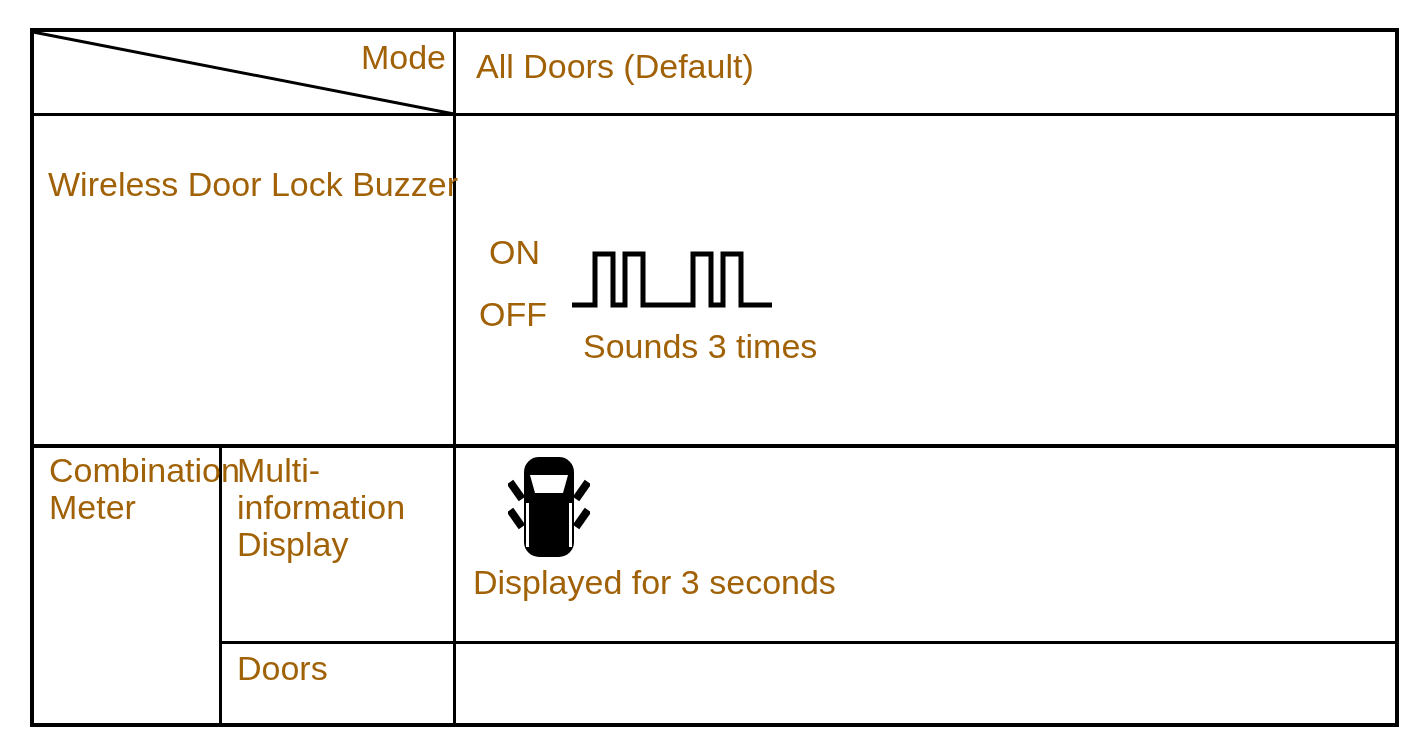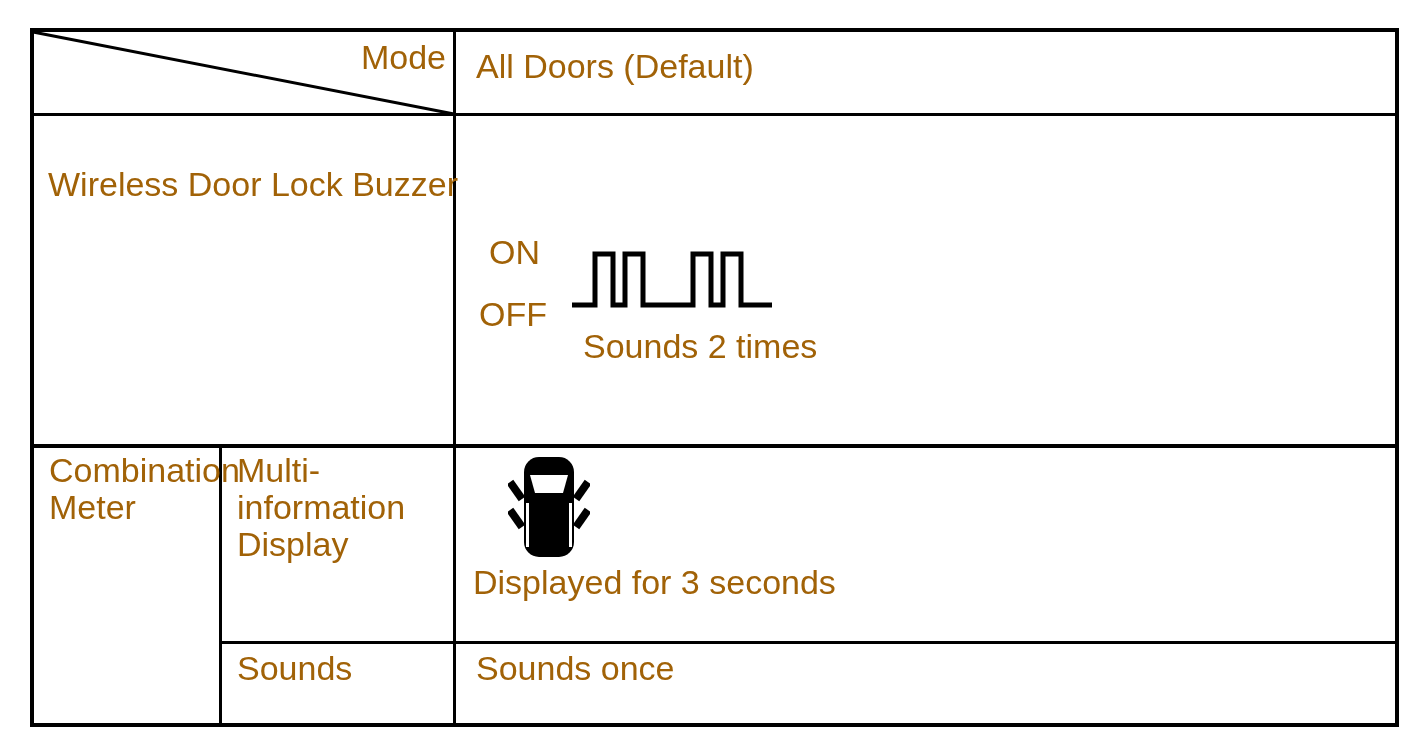--- a/index.html
+++ b/index.html
@@ -50,35 +50,34 @@
 
   <div class="txt" style="left:39px;top:133px;margin-top:36px;">Wireless Door Lock Buzzer</div>
 
   <div class="txt right" style="left:451px;top:237px;width:80px;">ON</div>
   <div class="txt right" style="left:464px;top:299px;width:80px;text-align:center;">OFF</div>
 
   <svg style="left:570px;top:248px;" width="204" height="64" viewBox="0 0 204 64">
     <polyline points="2,57 25,57 25,6 43,6 43,57 55,57 55,6 73,6 73,57 123,57 123,6 141,6 141,57 153,57 153,6 171,6 171,57 202,57" fill="none" stroke="#000000" stroke-width="5" stroke-linejoin="miter" stroke-linecap="butt"></polyline>
   </svg>
 
-  <div class="txt" style="left:574px;top:331px;">Sounds 2 times</div>
+  <div class="txt" style="left:574px;top:331px;">Sounds 3 times</div>
 
   <div class="txt wrap" style="left:40px;top:452px;width:175px;">Combination Meter</div>
 
   <div class="txt wrap" style="left:228px;top:452px;width:222px;">Multi-information Display</div>
 
   <svg style="left:508px;top:455px;" width="82" height="104" viewBox="0 0 82 104">
     <rect x="16" y="2" width="50" height="100" rx="15" fill="#000000"></rect>
     <polygon points="22,20 60,20 55,38 27,38" fill="#ffffff"></polygon>
     <rect x="18" y="48" width="3" height="44" fill="#ffffff"></rect>
     <rect x="61" y="48" width="3" height="44" fill="#ffffff"></rect>
     <line x1="14" y1="44" x2="2" y2="27" stroke="#000000" stroke-width="8"></line>
     <line x1="14" y1="72" x2="2" y2="55" stroke="#000000" stroke-width="8"></line>
     <line x1="68" y1="44" x2="80" y2="27" stroke="#000000" stroke-width="8"></line>
     <line x1="68" y1="72" x2="80" y2="55" stroke="#000000" stroke-width="8"></line>
   </svg>
 
   <div class="txt" style="left:464px;top:567px;">Displayed for 3 seconds</div>
 
-  <div class="txt" style="left:228px;top:653px;">Sounds</div>
-  <div class="txt" style="left:467px;top:653px;">Sounds once</div>
+  <div class="txt" style="left:228px;top:653px;">Doors</div>
 
 </div>
 
 </body></html>

